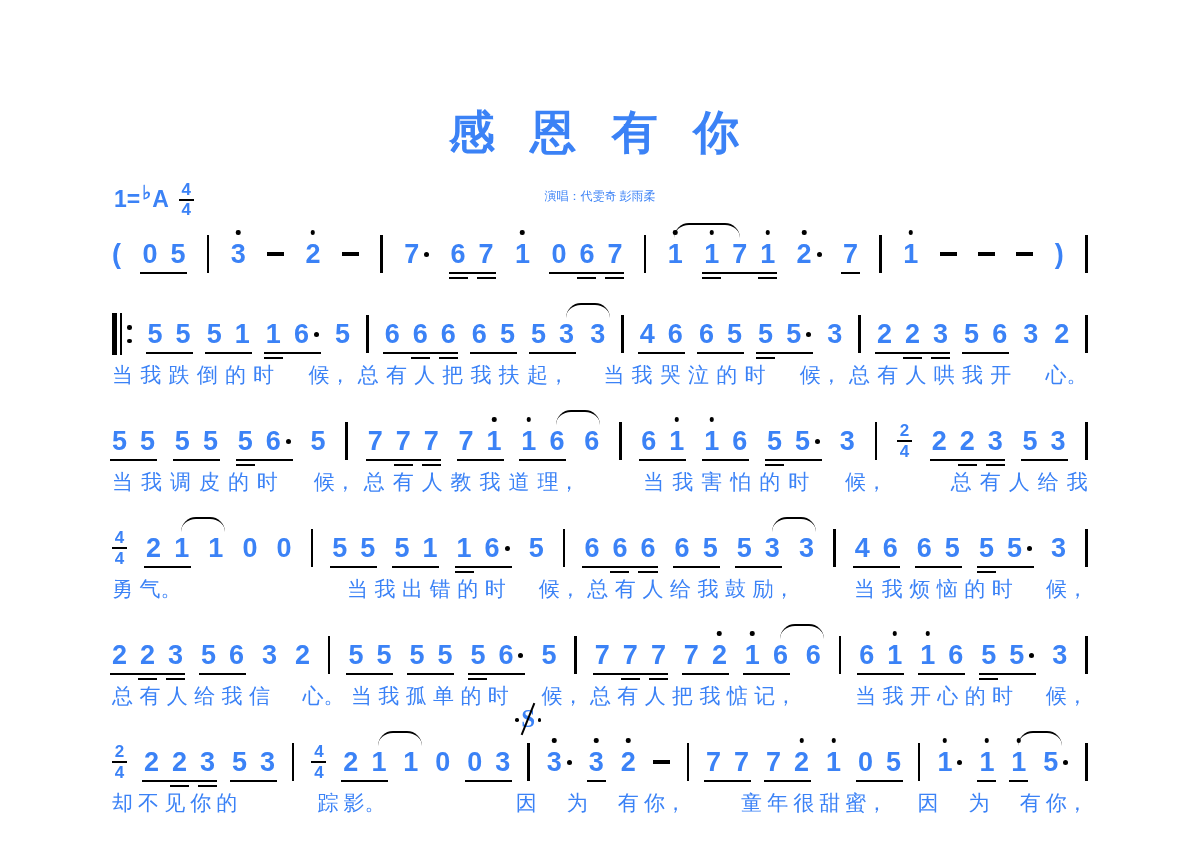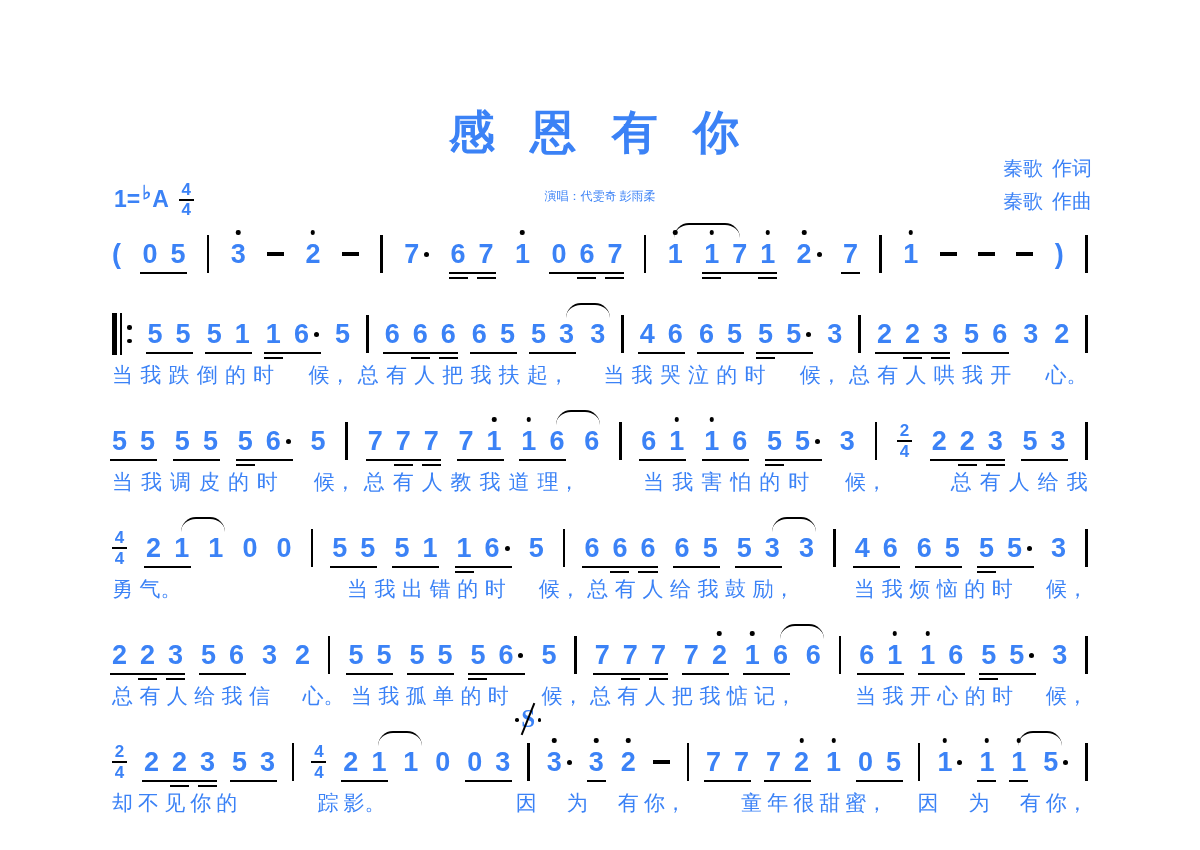--- a/index.html
+++ b/index.html
@@ -56,24 +56,20 @@
         margin-top:9px;font-size:21px;height:28px;}
   .syl{white-space:nowrap;}
   .lgap{width:0.95em;}
 </style>
 </head>
 <body>
 
 <div class="page">
   <div class="title">感 恩 有 你</div>
   <div class="subtitle">演唱：代雯奇 彭雨柔</div>
-  <div class="credits">
-    <div><span class="nm">秦歌</span><span>作词</span></div>
-    <div><span class="nm">秦歌</span><span>作曲</span></div>
-  </div>
   <div class="keysig">
     <span>1=</span>
       <span class="flat">♭</span>
       <span>A</span>
     <span class="ts">
       <span>4</span>
       <span class="tsline"></span>
       <span>4</span>
     </span>
   </div>

